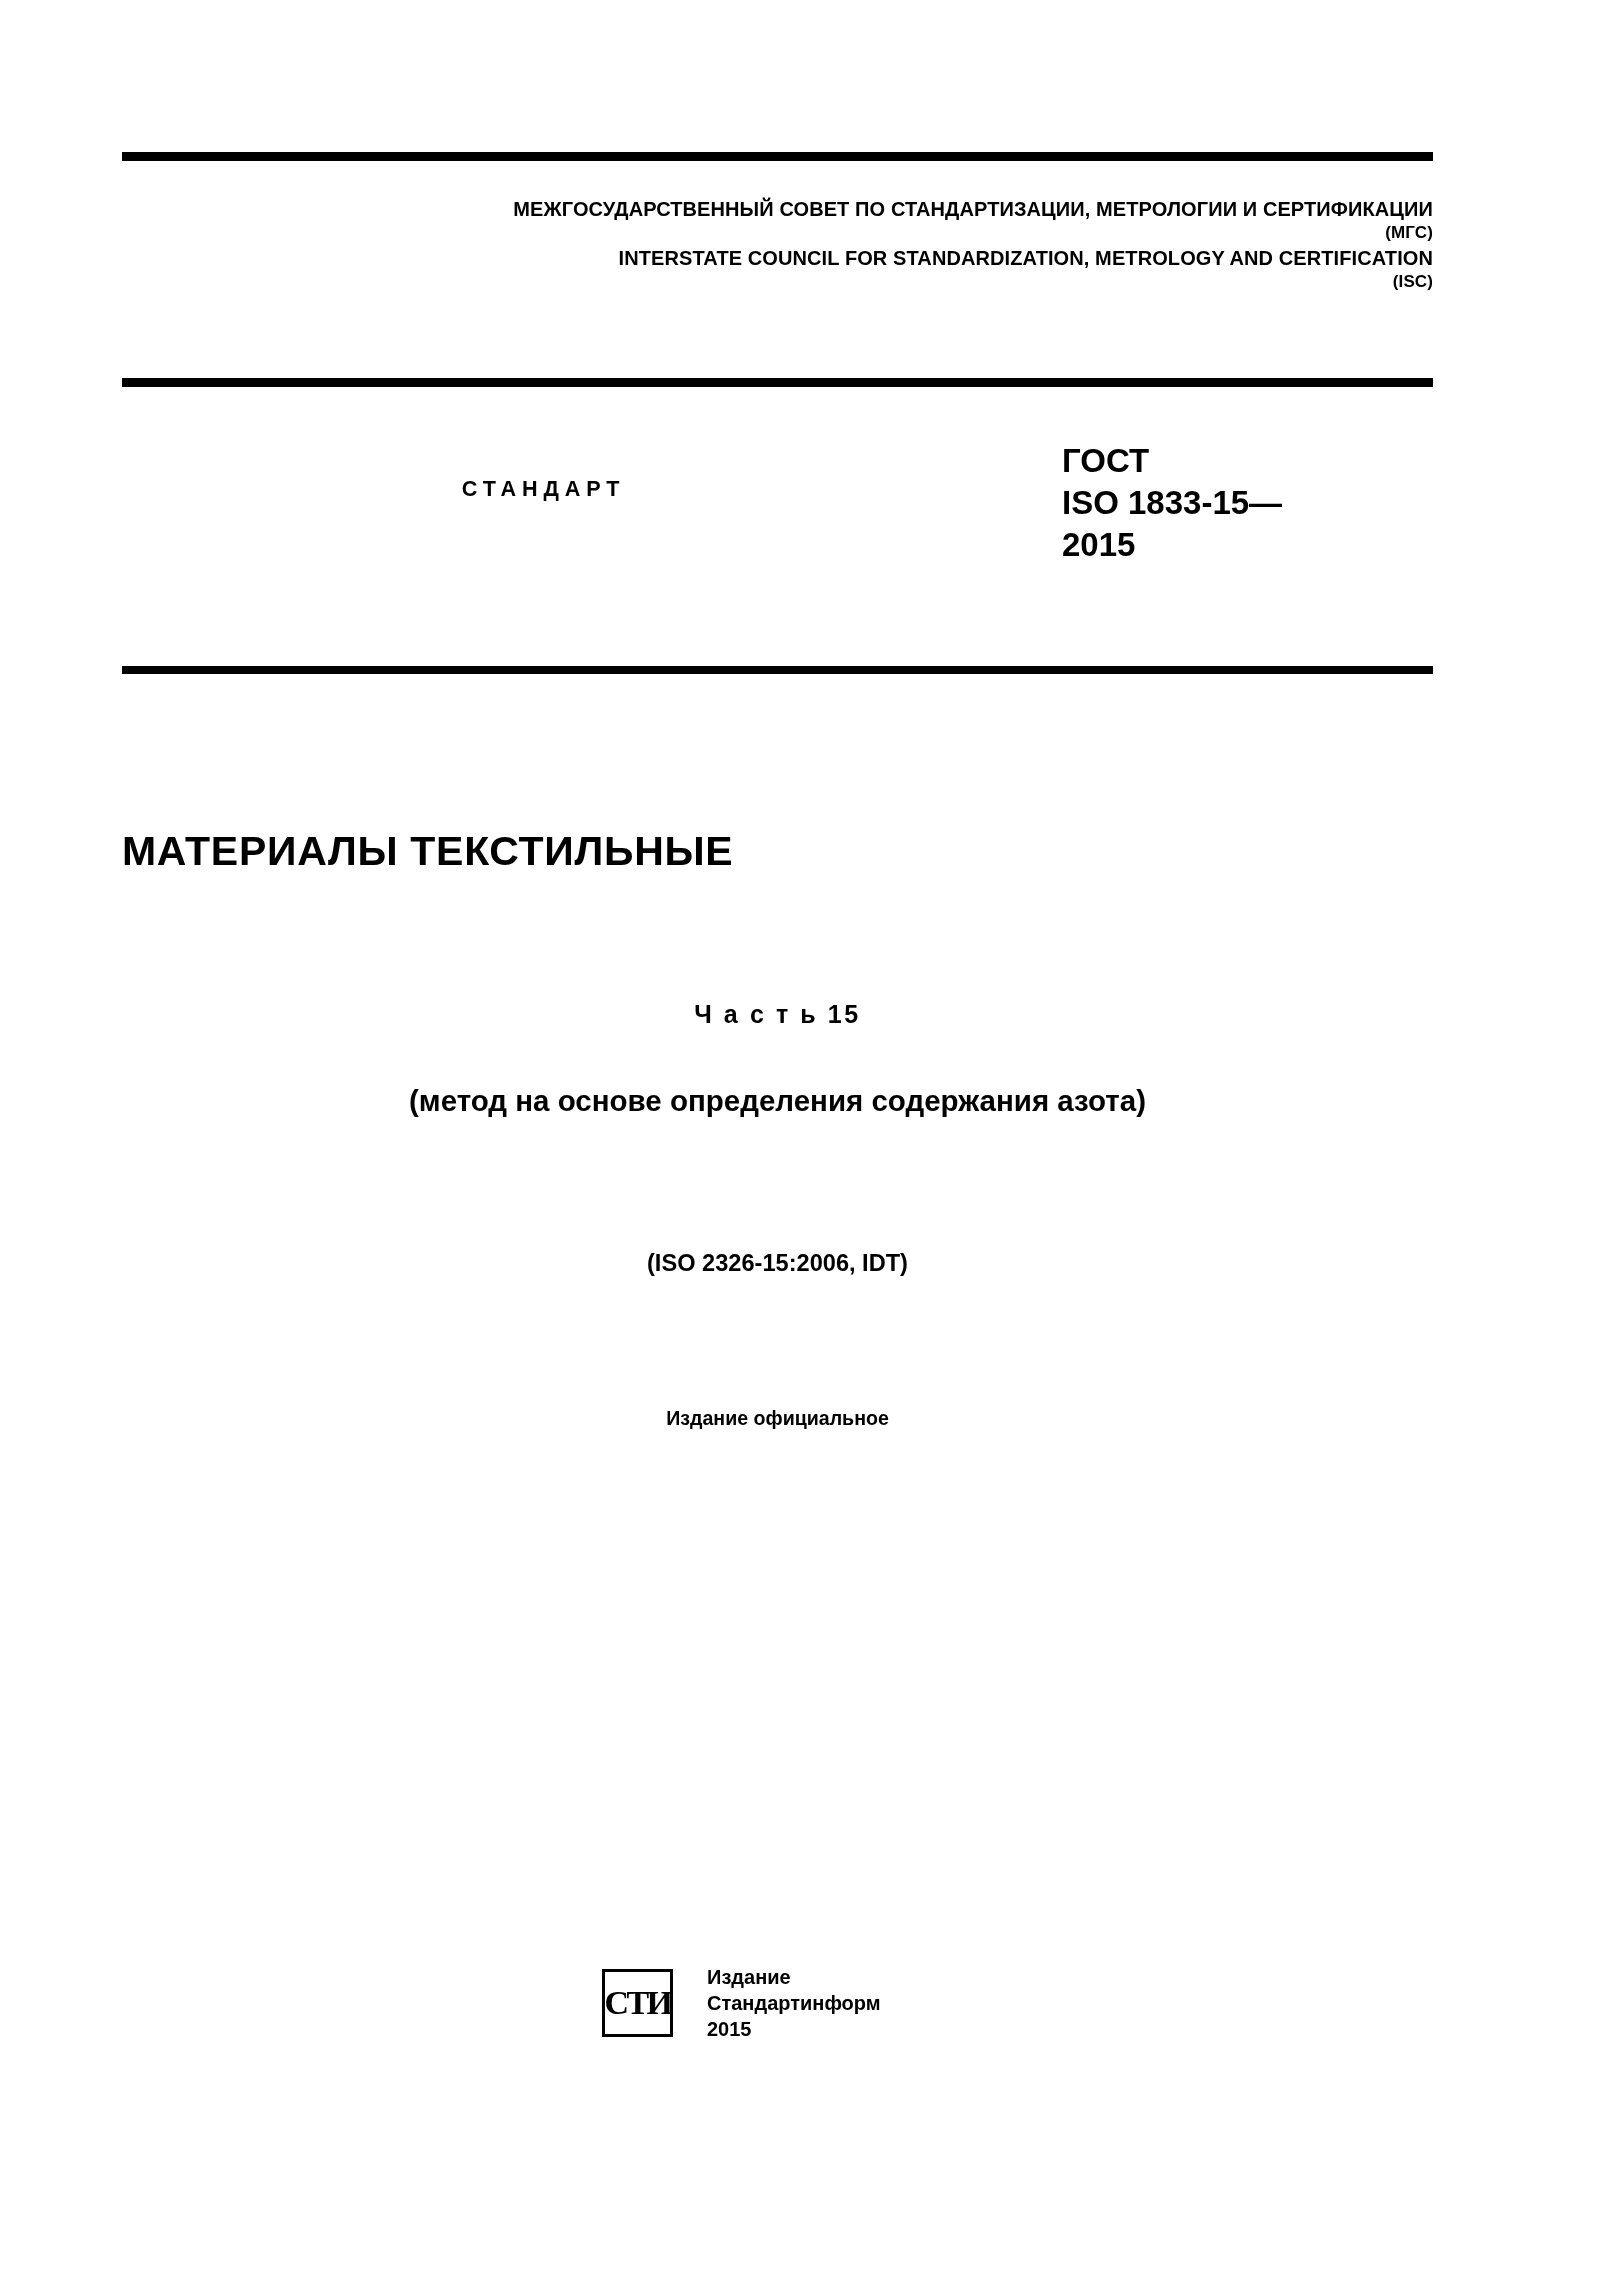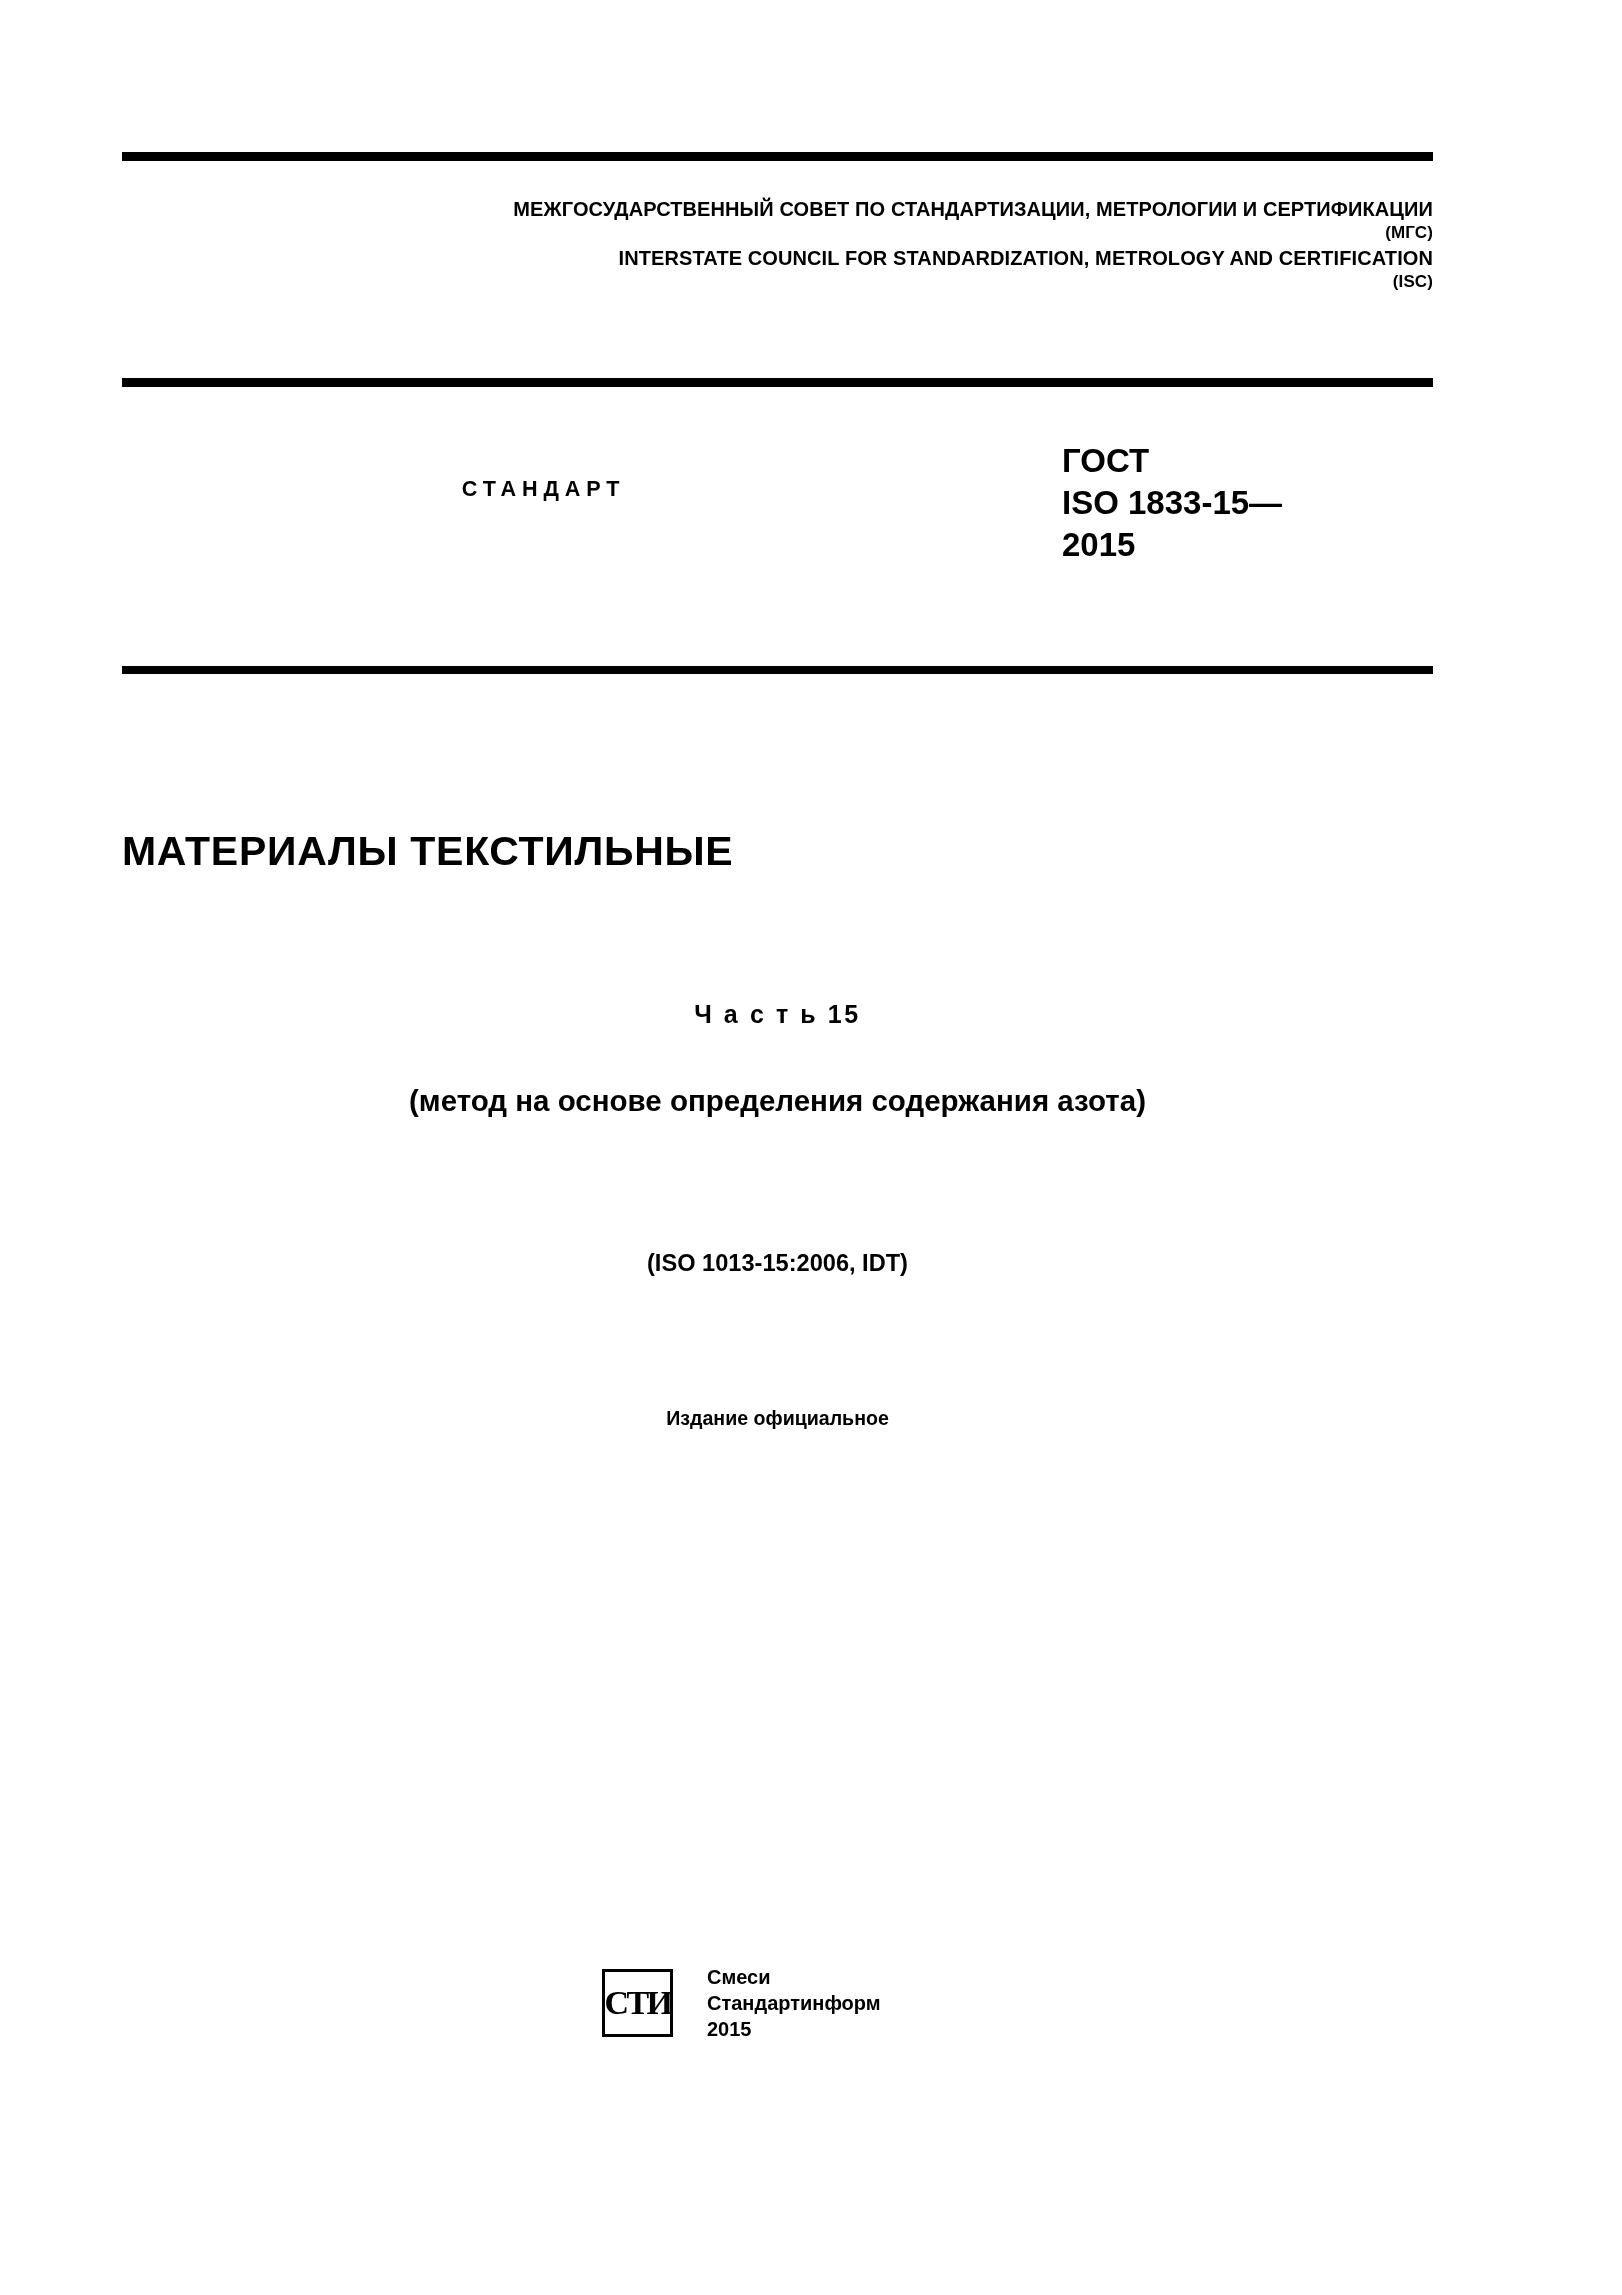--- a/index.html
+++ b/index.html
@@ -217,29 +217,29 @@
 
   <div class="header-rule-bottom"></div>
 
   <div class="title-main">МАТЕРИАЛЫ ТЕКСТИЛЬНЫЕ</div>
   <div class="title-part">Ч а с т ь  15</div>
 
   <div class="title-sub2">
     <div>(метод на основе определения содержания азота)</div>
   </div>
 
-  <div class="title-iso">(ISO 1013-15:2006, IDT)</div>
+  <div class="title-iso">(ISO 2326-15:2006, IDT)</div>
 
   <div class="official">Издание официальное</div>
 
   <div class="publisher">
     <div class="logo">
       <span class="logo-inner">СТИ</span>
     </div>
     <div class="publisher-text">
-      <div>Смеси</div>
+      <div>Издание</div>
       <div>Стандартинформ</div>
       <div>2015</div>
     </div>
   </div>
 
 </div>
 
 
 </body></html>

